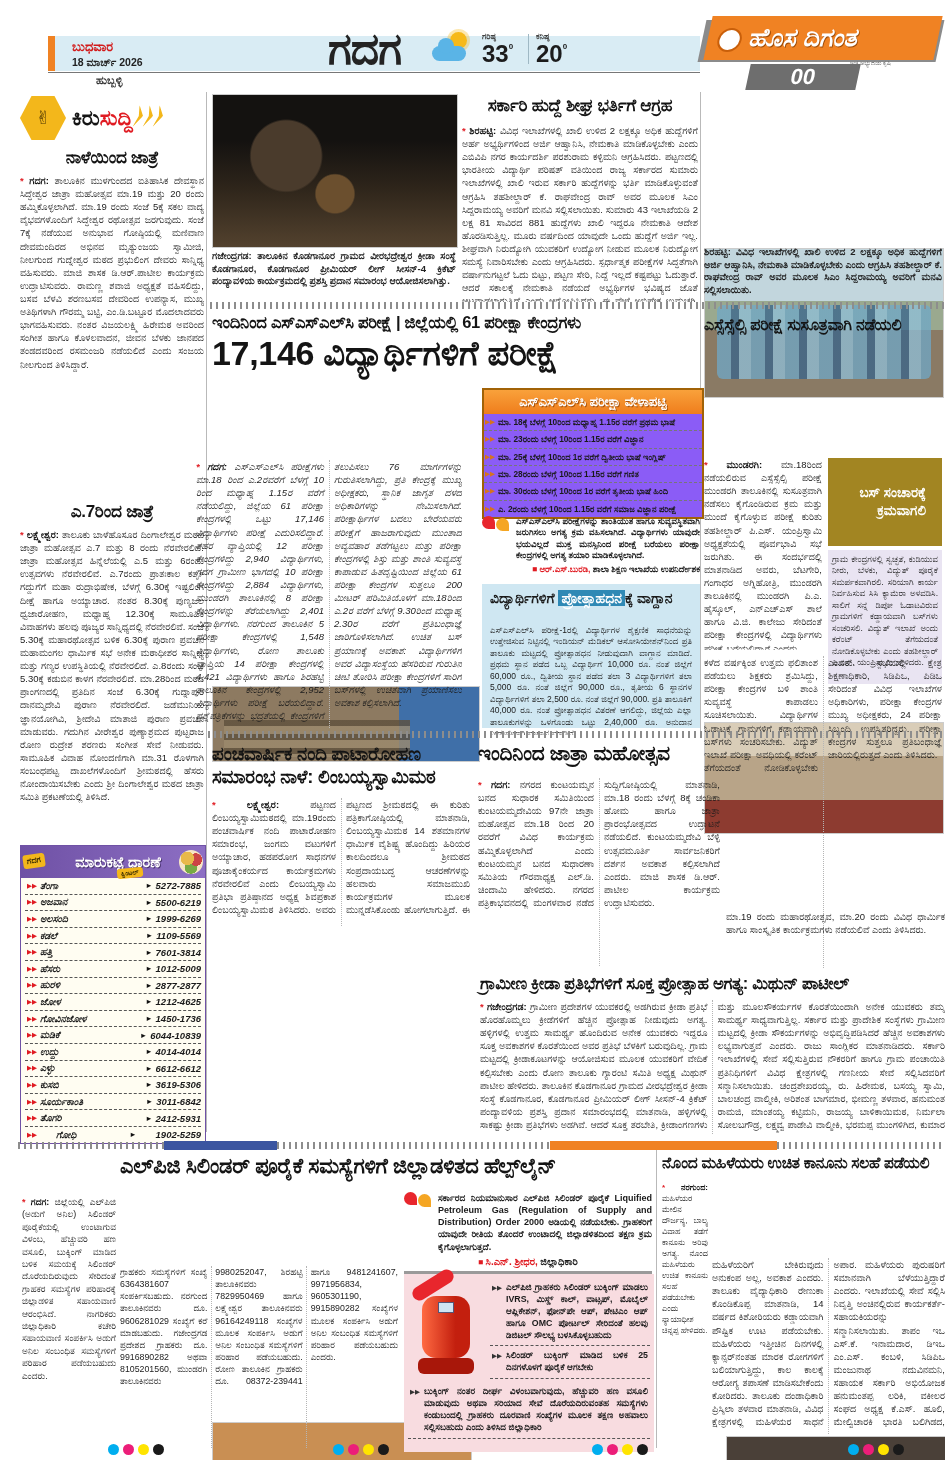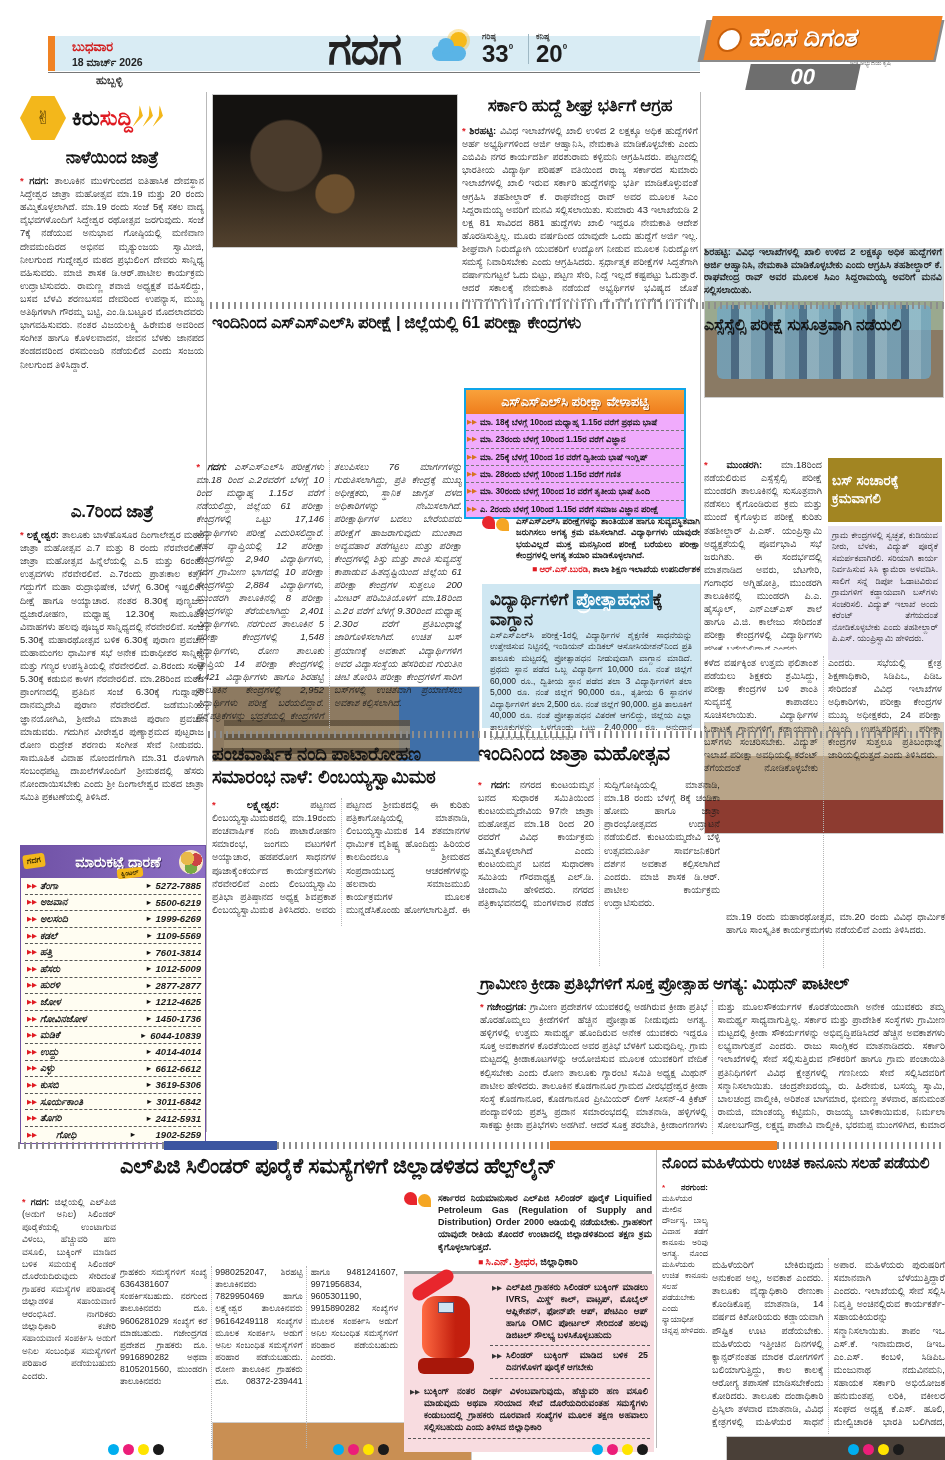--- a/index.html
+++ b/index.html
@@ -35,21 +35,21 @@
   .mrow .nm{flex:1;}
   .mrow .ma{color:#111;font-size:7.5px;margin-right:3px;}
   .mrow .ma::before{content:"\25BA";}
   .titem{position:relative;padding:3px 2px 3px 14px;border-bottom:1px dashed #777;font-size:8.3px;font-weight:bold;line-height:1.25;}
   .titem::before{content:"\25B6\25B6";position:absolute;left:1px;top:4px;color:#d6731f;font-size:6.5px;}
   .pitem{position:relative;padding:4px 2px 4px 16px;font-size:8.8px;font-weight:bold;line-height:1.35;border-bottom:1px dashed #555;text-align:justify;}
   .pitem::before{content:"\25B6\25B6";position:absolute;left:2px;top:6px;color:#333;font-size:6.5px;}
   .dots{display:flex;gap:4px;}
   .dot{width:11px;height:11px;border-radius:50%;}
   .chev{display:inline-block;width:7px;height:22px;background:#f3b71b;transform:skewX(-18deg);margin-left:3px;clip-path:polygon(0 0,100% 50%,0 100%,40% 50%);}
-  .goldbox{background:#a28522;color:#fff;font-weight:900;text-align:left;display:flex;align-items:center;justify-content:center;padding:4px;line-height:1.3;}
+  .goldbox{background:#a28522;color:#fff;font-weight:900;text-align:right;display:flex;align-items:center;justify-content:center;padding:16px;line-height:1.3;}
   .lavbox{background:#e9e4f2;color:#222;}
   .bluebar{background:#3b55a0;height:9px;}
   .orangebar{background:#f08223;height:9px;}
 </style>
 </head>
 <body>
 
 <div id="page">
 
   <div class="abs" style="left:0;top:0;width:945px;height:90px;">
@@ -220,40 +220,42 @@
       <div class="mrow" style="border-bottom:none;gap:16px;">
           <span class="ra"></span>
           <span class="nm">ಗೋಧಿ</span>
           <span class="ma"></span>
           <span>1902-5259</span>
         </div>
     </div>
   </div>
 
   <div class="abs photo photo-night" style="left:212px;top:94px;width:244px;height:152px;"></div>
+  <div class="abs cap" style="left:212px;top:250px;width:244px;height:52px;">ಗಜೇಂದ್ರಗಡ: ತಾಲೂಕಿನ ಕೊಡಗಾನೂರ ಗ್ರಾಮದ ವೀರಭದ್ರೇಶ್ವರ ಕ್ರೀಡಾ ಸಂಸ್ಥೆ ಕೊಡಗಾನೂರ, ಕೊಡಗಾನೂರ ಪ್ರೀಮಿಯರ್ ಲೀಗ್ ಸೀಸನ್-4 ಕ್ರಿಕೆಟ್ ಪಂದ್ಯಾವಳಿಯ ಕಾರ್ಯಕ್ರಮದಲ್ಲಿ ಪ್ರಶಸ್ತಿ ಪ್ರದಾನ ಸಮಾರಂಭ ಆಯೋಜಿಸಲಾಗಿತ್ತು.</div>
 
   <div class="abs hl" style="left:462px;top:96px;width:236px;font-size:17px;text-align:center;">ಸರ್ಕಾರಿ ಹುದ್ದೆ ಶೀಘ್ರ ಭರ್ತಿಗೆ ಆಗ್ರಹ</div>
   <div class="abs bodytxt" style="left:462px;top:124px;width:236px;height:178px;">
     <b class="dl">ಶಿರಹಟ್ಟಿ:</b>
     <span>ವಿವಿಧ ಇಲಾಖೆಗಳಲ್ಲಿ ಖಾಲಿ ಉಳಿದ 2 ಲಕ್ಷಕ್ಕೂ ಅಧಿಕ ಹುದ್ದೆಗಳಿಗೆ ಅರ್ಹ ಅಭ್ಯರ್ಥಿಗಳಿಂದ ಅರ್ಜಿ ಆಹ್ವಾನಿಸಿ, ನೇಮಕಾತಿ ಮಾಡಿಕೊಳ್ಳಬೇಕು ಎಂದು ಎಬಿವಿಪಿ ನಗರ ಕಾರ್ಯದರ್ಶಿ ಪರಶುರಾಮ ಕಳ್ಳಿಮನಿ ಆಗ್ರಹಿಸಿದರು. ಪಟ್ಟಣದಲ್ಲಿ ಭಾರತೀಯ ವಿದ್ಯಾರ್ಥಿ ಪರಿಷತ್ ವತಿಯಿಂದ ರಾಜ್ಯ ಸರ್ಕಾರದ ಸುಮಾರು ಇಲಾಖೆಗಳಲ್ಲಿ ಖಾಲಿ ಇರುವ ಸರ್ಕಾರಿ ಹುದ್ದೆಗಳನ್ನು ಭರ್ತಿ ಮಾಡಿಕೊಳ್ಳುವಂತೆ ಆಗ್ರಹಿಸಿ ತಹಶೀಲ್ದಾರ್ ಕೆ. ರಾಘವೇಂದ್ರ ರಾವ್ ಅವರ ಮೂಲಕ ಸಿಎಂ ಸಿದ್ದರಾಮಯ್ಯ ಅವರಿಗೆ ಮನವಿ ಸಲ್ಲಿಸಲಾಯಿತು. ಸುಮಾರು 43 ಇಲಾಖೆಯಡಿ 2 ಲಕ್ಷ 81 ಸಾವಿರದ 881 ಹುದ್ದೆಗಳು ಖಾಲಿ ಇದ್ದರೂ ನೇಮಕಾತಿ ಆದೇಶ ಹೊರಡಿಸುತ್ತಿಲ್ಲ. ಮೂರು ವರ್ಷದಿಂದ ಯಾವುದೇ ಒಂದು ಹುದ್ದೆಗೆ ಅರ್ಜಿ ಇಲ್ಲ. ಶೀಘ್ರವಾಗಿ ನಿರುದ್ಯೋಗಿ ಯುವಕರಿಗೆ ಉದ್ಯೋಗ ನೀಡುವ ಮೂಲಕ ನಿರುದ್ಯೋಗ ಸಮಸ್ಯೆ ನಿವಾರಿಸಬೇಕು ಎಂದು ಆಗ್ರಹಿಸಿದರು. ಸ್ಪರ್ಧಾತ್ಮಕ ಪರೀಕ್ಷೆಗಳ ಸಿದ್ಧತೆಗಾಗಿ ವರ್ಷಾನುಗಟ್ಟಲೆ ಓದು ಬಿಟ್ಟು, ಪಟ್ಟಣ ಸೇರಿ, ನಿದ್ದೆ ಇಲ್ಲದೆ ಕಷ್ಟಪಟ್ಟು ಓದುತ್ತಾರೆ. ಆದರೆ ಸಕಾಲಕ್ಕೆ ನೇಮಕಾತಿ ನಡೆಯದೆ ಅಭ್ಯರ್ಥಿಗಳ ಭವಿಷ್ಯದ ಜೊತೆ ಆಟವಾಡಲಾಗುತ್ತಿದೆ ಎಂದು ಆರೋಪಿಸಿದರು. ಈ ವೇಳೆ ಅಭಿಷೇಕ ಉಮಚಗಿ, ವಿದ್ಯಾರ್ಥಿನಿ ಸಹ ಪ್ರಮುಖ ರಾಧಾ ಪಾಟೀಲ್, ಸೋಮಶೇಖರ ದೇಸಾಯಿಪಟ್ಟಿ, ಶಶಾಂಕ ಪಟ್ಟೇದ, ಪಾರ್ವತಿ ಬಳಿಗಾರ, ಅನು, ಸವಿತಾ ಹಾಗೂ ಇನ್ನಿತರ ವಿದ್ಯಾರ್ಥಿಗಳು ಉಪಸ್ಥಿತರಿದ್ದರು.</span>
   </div>
 
   <div class="abs photo photo-students" style="left:704px;top:94px;width:238px;height:148px;"></div>
   <div class="abs cap" style="left:704px;top:246px;width:238px;height:60px;">ಶಿರಹಟ್ಟಿ: ವಿವಿಧ ಇಲಾಖೆಗಳಲ್ಲಿ ಖಾಲಿ ಉಳಿದ 2 ಲಕ್ಷಕ್ಕೂ ಅಧಿಕ ಹುದ್ದೆಗಳಿಗೆ ಅರ್ಜಿ ಆಹ್ವಾನಿಸಿ, ನೇಮಕಾತಿ ಮಾಡಿಕೊಳ್ಳಬೇಕು ಎಂದು ಆಗ್ರಹಿಸಿ ತಹಶೀಲ್ದಾರ್ ಕೆ. ರಾಘವೇಂದ್ರ ರಾವ್ ಅವರ ಮೂಲಕ ಸಿಎಂ ಸಿದ್ದರಾಮಯ್ಯ ಅವರಿಗೆ ಮನವಿ ಸಲ್ಲಿಸಲಾಯಿತು.</div>
 
   <div class="abs hatch" style="left:210px;top:302px;width:735px;"></div>
 
   <div class="abs hl" style="left:212px;top:313px;width:490px;font-size:16.5px;white-space:nowrap;">ಇಂದಿನಿಂದ ಎಸ್‌ಎಸ್‌ಎಲ್‌ಸಿ ಪರೀಕ್ಷೆ | ಜಿಲ್ಲೆಯಲ್ಲಿ 61 ಪರೀಕ್ಷಾ ಕೇಂದ್ರಗಳು</div>
+  <div class="abs hl" style="left:212px;top:334px;width:490px;font-size:34px;white-space:nowrap;">17,146 ವಿದ್ಯಾರ್ಥಿಗಳಿಗೆ ಪರೀಕ್ಷೆ</div>
   <div class="abs photo photo-classroom" style="left:212px;top:382px;width:266px;height:74px;"></div>
   <div class="abs bodytxt cols2" style="left:196px;top:460px;width:266px;height:268px;font-style:italic;">
     <b class="dl">ಗದಗ:</b>
     <span>ಎಸ್‌ಎಸ್‌ಎಲ್‌ಸಿ ಪರೀಕ್ಷೆಗಳು ಮಾ.18 ರಿಂದ ಎ.2ರವರೆಗೆ ಬೆಳಗ್ಗೆ 10 ರಿಂದ ಮಧ್ಯಾಹ್ನ 1.15ರ ವರೆಗೆ ನಡೆಯಲಿದ್ದು, ಜಿಲ್ಲೆಯ 61 ಪರೀಕ್ಷಾ ಕೇಂದ್ರಗಳಲ್ಲಿ ಒಟ್ಟು 17,146 ವಿದ್ಯಾರ್ಥಿಗಳು ಪರೀಕ್ಷೆ ಎದುರಿಸಲಿದ್ದಾರೆ. ಶಹರ ವ್ಯಾಪ್ತಿಯಲ್ಲಿ 12 ಪರೀಕ್ಷಾ ಕೇಂದ್ರಗಳಿದ್ದು 2,940 ವಿದ್ಯಾರ್ಥಿಗಳು, ಗದಗ ಗ್ರಾಮೀಣ ಭಾಗದಲ್ಲಿ 10 ಪರೀಕ್ಷಾ ಕೇಂದ್ರಗಳಿದ್ದು 2,884 ವಿದ್ಯಾರ್ಥಿಗಳು, ಮುಂಡರಗಿ ತಾಲೂಕಿನಲ್ಲಿ 8 ಪರೀಕ್ಷಾ ಕೇಂದ್ರಗಳನ್ನು ತೆರೆಯಲಾಗಿದ್ದು 2,401 ವಿದ್ಯಾರ್ಥಿಗಳು. ನರಗುಂದ ತಾಲೂಕಿನ 5 ಪರೀಕ್ಷಾ ಕೇಂದ್ರಗಳಲ್ಲಿ 1,548 ವಿದ್ಯಾರ್ಥಿಗಳು, ರೋಣ ತಾಲೂಕು ವ್ಯಾಪ್ತಿಯ 14 ಪರೀಕ್ಷಾ ಕೇಂದ್ರಗಳಲ್ಲಿ 4,421 ವಿದ್ಯಾರ್ಥಿಗಳು ಹಾಗೂ ಶಿರಹಟ್ಟಿ ತಾಲೂಕಿನ ಕೇಂದ್ರಗಳಲ್ಲಿ 2,952 ವಿದ್ಯಾರ್ಥಿಗಳು ಪರೀಕ್ಷೆ ಬರೆಯಲಿದ್ದಾರೆ. ಪ್ರಶ್ನೆಪತ್ರಿಕೆಗಳನ್ನು ಭದ್ರತೆಯಲ್ಲಿ ಕೇಂದ್ರಗಳಿಗೆ ತಲುಪಿಸಲು 76 ಮಾರ್ಗಗಳನ್ನು ಗುರುತಿಸಲಾಗಿದ್ದು, ಪ್ರತಿ ಕೇಂದ್ರಕ್ಕೆ ಮುಖ್ಯ ಅಧೀಕ್ಷಕರು, ಸ್ಥಾನಿಕ ಜಾಗೃತ ದಳದ ಅಧಿಕಾರಿಗಳನ್ನು ನೇಮಿಸಲಾಗಿದೆ. ಪರೀಕ್ಷಾರ್ಥಿಗಳ ಬದಲು ಬೇರೆಯವರು ಪರೀಕ್ಷೆಗೆ ಹಾಜರಾಗುವುದು ಮುಂತಾದ ಅವ್ಯವಹಾರ ತಡೆಗಟ್ಟಲು ಮತ್ತು ಪರೀಕ್ಷಾ ಕೇಂದ್ರಗಳಲ್ಲಿ ಶಿಸ್ತು ಮತ್ತು ಶಾಂತಿ ಸುವ್ಯವಸ್ಥೆ ಕಾಪಾಡುವ ಹಿತದೃಷ್ಟಿಯಿಂದ ಜಿಲ್ಲೆಯ 61 ಪರೀಕ್ಷಾ ಕೇಂದ್ರಗಳ ಸುತ್ತಲೂ 200 ಮೀಟರ್ ಪರಿಮಿತಿಯೊಳಗೆ ಮಾ.18ರಿಂದ ಎ.2ರ ವರೆಗೆ ಬೆಳಗ್ಗೆ 9.30ರಿಂದ ಮಧ್ಯಾಹ್ನ 2.30ರ ವರೆಗೆ ಪ್ರತಿಬಂಧಾಜ್ಞೆ ಜಾರಿಗೊಳಿಸಲಾಗಿದೆ. ಉಚಿತ ಬಸ್ ಪ್ರಯಾಣಕ್ಕೆ ಅವಕಾಶ: ವಿದ್ಯಾರ್ಥಿಗಳಿಗೆ ಅವರ ವಿದ್ಯಾಸಂಸ್ಥೆಯ ಹೆಸರಿರುವ ಗುರುತಿನ ಚೀಟಿ ತೋರಿಸಿ ಪರೀಕ್ಷಾ ಕೇಂದ್ರಗಳಿಗೆ ಸಾರಿಗೆ ಬಸ್‌ಗಳಲ್ಲಿ ಉಚಿತವಾಗಿ ಪ್ರಯಾಣಿಸಲು ಅವಕಾಶ ಕಲ್ಪಿಸಲಾಗಿದೆ.</span>
   </div>
 
-  <div class="abs" style="left:464px;top:388px;width:218px;border:2px solid #0ea5e9;background:#f0abfc;">
+  <div class="abs" style="left:482px;top:388px;width:218px;border:2px solid #a16207;background:#8b5cf6;">
     <div style="height:24px;background:linear-gradient(#f9a13b,#ef7d1c);color:#fff;font-weight:900;font-size:13px;display:flex;align-items:center;justify-content:center;text-shadow:1px 1px 0 #a8520a;">ಎಸ್‌ಎಸ್‌ಎಲ್‌ಸಿ ಪರೀಕ್ಷಾ ವೇಳಾಪಟ್ಟಿ</div>
     <div class="titem">ಮಾ. 18ಕ್ಕೆ ಬೆಳಗ್ಗೆ 10ರಿಂದ ಮಧ್ಯಾಹ್ನ 1.15ರ ವರೆಗೆ ಪ್ರಥಮ ಭಾಷೆ</div>
     <div class="titem">ಮಾ. 23ರಂದು ಬೆಳಗ್ಗೆ 10ರಿಂದ 1.15ರ ವರೆಗೆ ವಿಜ್ಞಾನ</div>
     <div class="titem">ಮಾ. 25ಕ್ಕೆ ಬೆಳಗ್ಗೆ 10ರಿಂದ 1ರ ವರೆಗೆ ದ್ವಿತೀಯ ಭಾಷೆ ಇಂಗ್ಲಿಷ್</div>
     <div class="titem">ಮಾ. 28ರಂದು ಬೆಳಗ್ಗೆ 10ರಿಂದ 1.15ರ ವರೆಗೆ ಗಣಿತ</div>
     <div class="titem">ಮಾ. 30ರಂದು ಬೆಳಗ್ಗೆ 10ರಿಂದ 1ರ ವರೆಗೆ ತೃತೀಯ ಭಾಷೆ ಹಿಂದಿ</div>
     <div class="titem" style="border-bottom:none;">ಎ. 2ರಂದು ಬೆಳಗ್ಗೆ 10ರಿಂದ 1.15ರ ವರೆಗೆ ಸಮಾಜ ವಿಜ್ಞಾನ ಪರೀಕ್ಷೆ</div>
   </div>
 
   <div class="abs" style="left:482px;top:516px;width:218px;height:64px;">
@@ -265,21 +267,21 @@
       <span class="small" style="font-weight:bold;text-align:justify;">ಎಸ್‌ಎಸ್‌ಎಲ್‌ಸಿ ಪರೀಕ್ಷೆಗಳನ್ನು ಶಾಂತಿಯುತ ಹಾಗೂ ಸುವ್ಯವಸ್ಥಿತವಾಗಿ ಜರುಗಿಸಲು ಅಗತ್ಯ ಕ್ರಮ ವಹಿಸಲಾಗಿದೆ. ವಿದ್ಯಾರ್ಥಿಗಳು ಯಾವುದೇ ಭಯವಿಲ್ಲದೆ ಮುಕ್ತ ಮನಸ್ಸಿನಿಂದ ಪರೀಕ್ಷೆ ಬರೆಯಲು ಪರೀಕ್ಷಾ ಕೇಂದ್ರಗಳಲ್ಲಿ ಅಗತ್ಯ ತಯಾರಿ ಮಾಡಿಕೊಳ್ಳಲಾಗಿದೆ.</span>
     </div>
     <div class="small" style="text-align:right;margin-top:2px;">
       <span style="color:#e01b22;">■</span>
       <b style="color:#e01b22;">ಆರ್.ಎಸ್.ಬುರಡಿ,</b>
       <span style="font-weight:bold;">ಶಾಲಾ ಶಿಕ್ಷಣ ಇಲಾಖೆಯ ಉಪನಿರ್ದೇಶಕ</span>
     </div>
   </div>
 
   <div class="abs" style="left:482px;top:584px;width:218px;height:144px;background:#cfe7f2;padding:6px 8px;box-sizing:border-box;">
-    <div style="font-size:17px;font-weight:900;margin-bottom:0;">
+    <div style="font-size:14px;font-weight:900;margin-bottom:18px;">
       <span>ವಿದ್ಯಾರ್ಥಿಗಳಿಗೆ </span><span style="background:#2f89b5;color:#fff;padding:0 3px;">ಪ್ರೋತ್ಸಾಹಧನ</span><span>ಕ್ಕೆ ವಾಗ್ದಾನ</span>
     </div>
     <div class="small" style="text-align:justify;overflow:hidden;height:110px;">ಎಸ್‌ಎಸ್‌ಎಲ್‌ಸಿ ಪರೀಕ್ಷೆ-1ರಲ್ಲಿ ವಿದ್ಯಾರ್ಥಿಗಳ ಶೈಕ್ಷಣಿಕ ಸಾಧನೆಯನ್ನು ಉತ್ತೇಜಿಸುವ ನಿಟ್ಟಿನಲ್ಲಿ ಇಂಡಿಯನ್ ಮೆಡಿಕಲ್ ಆಸೋಸಿಯೇಶನ್‌ನಿಂದ ಪ್ರತಿ ತಾಲೂಕು ಮಟ್ಟದಲ್ಲಿ ಪ್ರೋತ್ಸಾಹಧನ ನೀಡುವುದಾಗಿ ವಾಗ್ದಾನ ಮಾಡಿದೆ. ಪ್ರಥಮ ಸ್ಥಾನ ಪಡೆದ ಒಬ್ಬ ವಿದ್ಯಾರ್ಥಿಗೆ 10,000 ರೂ. ನಂತೆ ಜಿಲ್ಲೆಗೆ 60,000 ರೂ., ದ್ವಿತೀಯ ಸ್ಥಾನ ಪಡೆದ ತಲಾ 3 ವಿದ್ಯಾರ್ಥಿಗಳಿಗೆ ತಲಾ 5,000 ರೂ. ನಂತೆ ಜಿಲ್ಲೆಗೆ 90,000 ರೂ., ತೃತೀಯ 6 ಸ್ಥಾನಗಳ ವಿದ್ಯಾರ್ಥಿಗಳಿಗೆ ತಲಾ 2,500 ರೂ. ನಂತೆ ಜಿಲ್ಲೆಗೆ 90,000. ಪ್ರತಿ ತಾಲೂಕಿಗೆ 40,000 ರೂ. ನಂತೆ ಪ್ರೋತ್ಸಾಹಧನ ವಿತರಣೆ ಆಗಲಿದ್ದು, ಜಿಲ್ಲೆಯ ಎಲ್ಲಾ ತಾಲೂಕುಗಳನ್ನು ಒಳಗೊಂಡು ಒಟ್ಟು 2,40,000 ರೂ. ಅನುದಾನ ನೀಡುವುದಾಗಿ ವಾಗ್ದಾನ ಮಾಡಿದೆ.</div>
   </div>
 
   <div class="abs hl" style="left:704px;top:316px;width:240px;font-size:16px;white-space:nowrap;">ಎಸ್ಸೆಸ್ಸೆಲ್ಸಿ ಪರೀಕ್ಷೆ ಸುಸೂತ್ರವಾಗಿ ನಡೆಯಲಿ</div>
   <div class="abs photo photo-meeting" style="left:704px;top:342px;width:238px;height:110px;"></div>
   <div class="abs" style="left:704px;top:458px;width:238px;height:192px;display:flex;gap:6px;">
     <div class="bodytxt" style="width:118px;height:192px;">
       <b class="dl">ಮುಂಡರಗಿ:</b>

